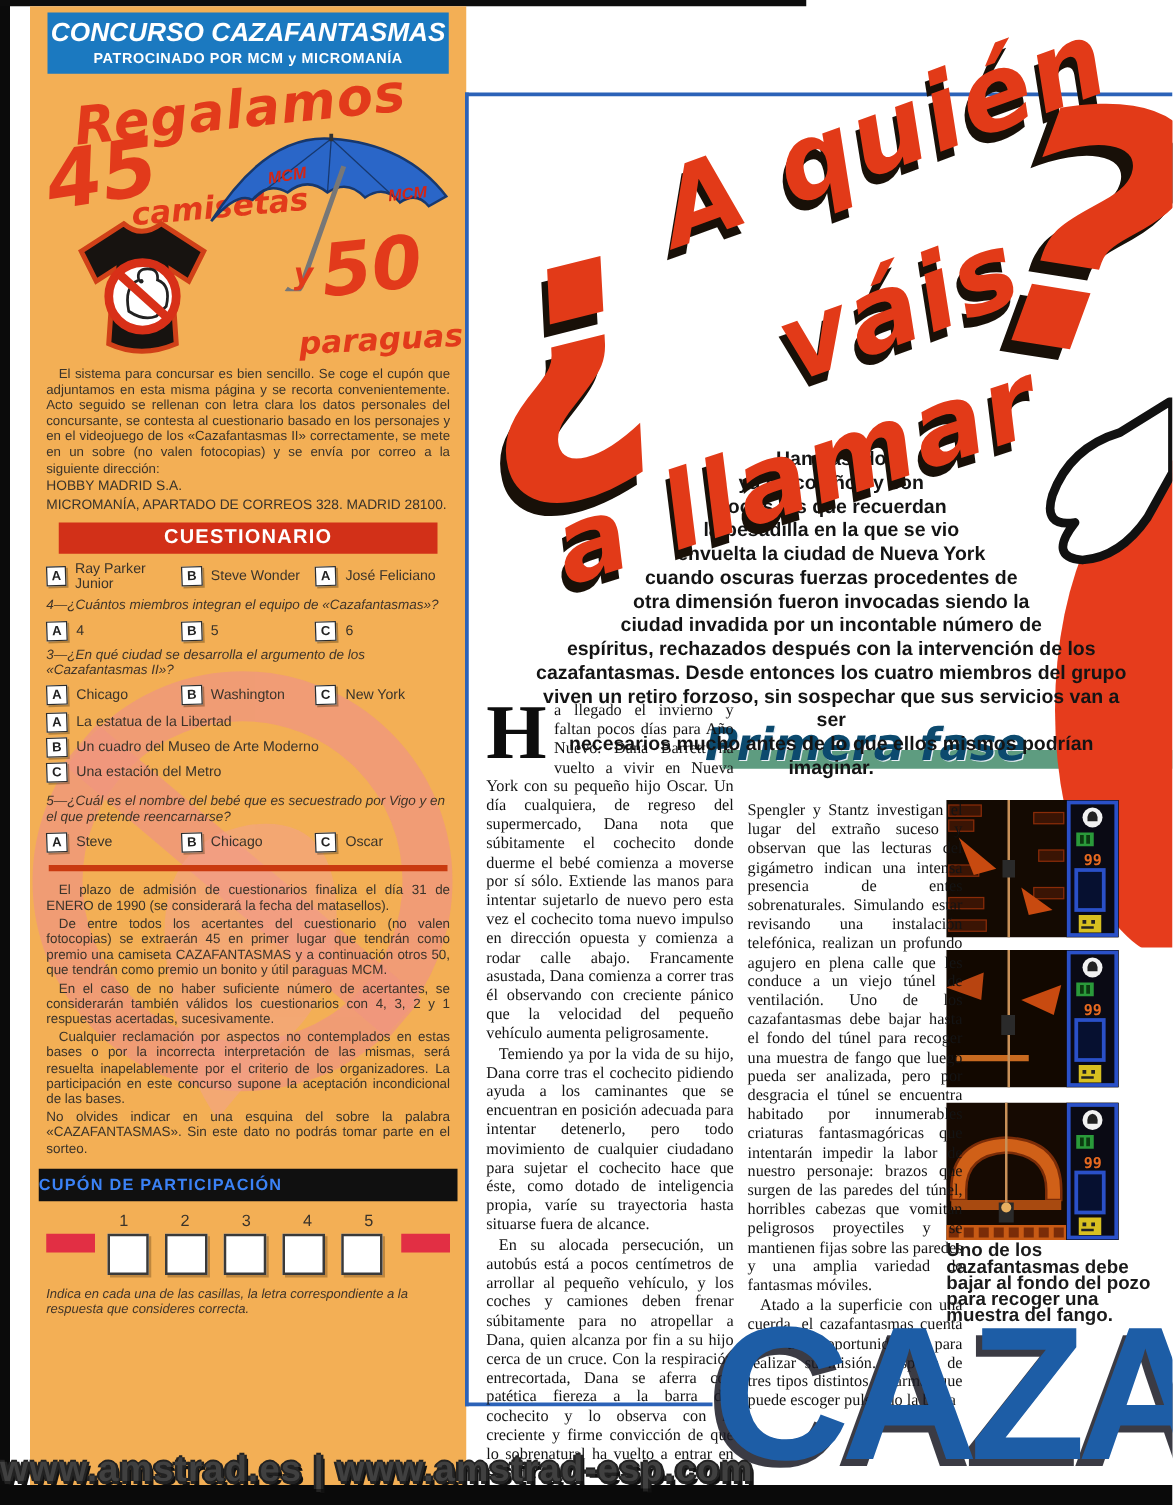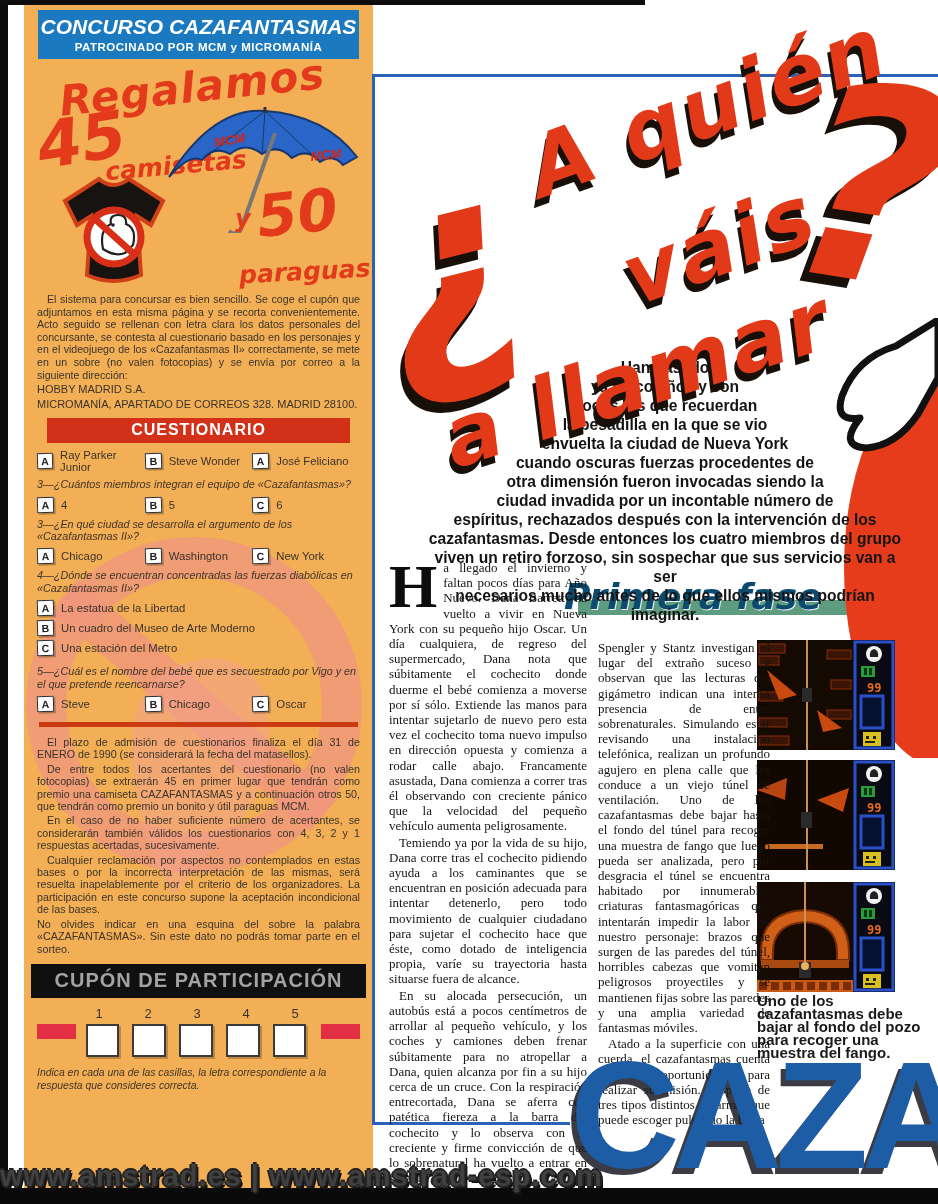--- a/index.html
+++ b/index.html
@@ -40,22 +40,22 @@
   .q-options.col{flex-direction:column;align-items:flex-start;}
   .q-options.col .option{display:flex;align-items:center;margin-bottom:4px;}
   .letter-box{display:inline-block;width:15px;height:14px;background:#fff;border:1.6px solid #2c2c2c;
       font-weight:bold;font-size:10.5px;text-align:center;line-height:14px;color:#222;
       box-shadow:1.5px 1.5px 0 rgba(60,40,10,.35);transform:rotate(-2deg);}
   .opt-label{margin-left:7px;font-size:11.3px;color:#3a332a;}
   .divider-red{height:5px;background:#c93a10;margin:10px 2px 9px 2px;}
   .rules p{margin:0 0 2px 0;font-size:10.7px;line-height:12.4px;text-align:justify;text-indent:10px;}
   .important-label{color:#d92b14;font-weight:bold;font-size:15.5px;margin:9px 0 2px 0;}
   .important-text{font-size:10.8px;line-height:12.6px;text-align:justify;}
-  .banner-black{margin:9px -6px 0 -6px;background:#101010;color:#a3a3a3;font-weight:bold;
-      font-size:20px;text-align:center;padding:5px 0 6px 0;letter-spacing:1px;}
+  .banner-black{margin:9px -6px 0 -6px;background:#101010;color:#3b82f6;font-weight:bold;
+      font-size:13px;text-align:left;padding:5px 0 6px 0;letter-spacing:1px;}
   .coupon-grid{margin-top:8px;}
   .cg-row{display:flex;align-items:center;}
   .cg-spacer{width:44px;}
   .cg-num{width:36px;text-align:center;font-size:13px;color:#3a332a;margin-right:13px;}
   .cg-bar{width:44px;height:15px;background:#e22f44;}
   .cg-bar.right{margin-left:2px;}
   .cg-box{width:34px;height:29px;background:#fff;border:2px solid #3a3a3a;margin-right:13px;
       box-shadow:2px 2px 0 rgba(70,40,10,.3);}
   .cg-boxes{display:flex;margin:3px 0 0 0;}
   .coupon-note{font-style:italic;font-size:10.4px;line-height:12.4px;margin-top:10px;color:#403428;}
@@ -166,21 +166,21 @@
             <span class="opt-label">Steve Wonder</span>
           </div>
           <div class="option">
             <span class="letter-box">A</span>
             <span class="opt-label">José Feliciano</span>
           </div>
         </div>
       </div>
 
       <div class="question">
-        <div class="q-text">3—¿Cuántos miembros integran el equipo de «Cazafantasmas»?</div>
+        <div class="q-text">4—¿Cuántos miembros integran el equipo de «Cazafantasmas»?</div>
         <div class="q-options row">
           <div class="option">
             <span class="letter-box">A</span>
             <span class="opt-label">4</span>
           </div>
           <div class="option">
             <span class="letter-box">B</span>
             <span class="opt-label">5</span>
           </div>
           <div class="option">
@@ -202,21 +202,20 @@
             <span class="opt-label">Washington</span>
           </div>
           <div class="option">
             <span class="letter-box">C</span>
             <span class="opt-label">New York</span>
           </div>
         </div>
       </div>
 
       <div class="question">
-        <div class="q-text">4—¿Dónde se encuentran concentradas las fuerzas diabólicas en «Cazafantasmas II»?</div>
         <div class="q-options col">
           <div class="option">
             <span class="letter-box">A</span>
             <span class="opt-label">La estatua de la Libertad</span>
           </div>
           <div class="option">
             <span class="letter-box">B</span>
             <span class="opt-label">Un cuadro del Museo de Arte Moderno</span>
           </div>
           <div class="option">

